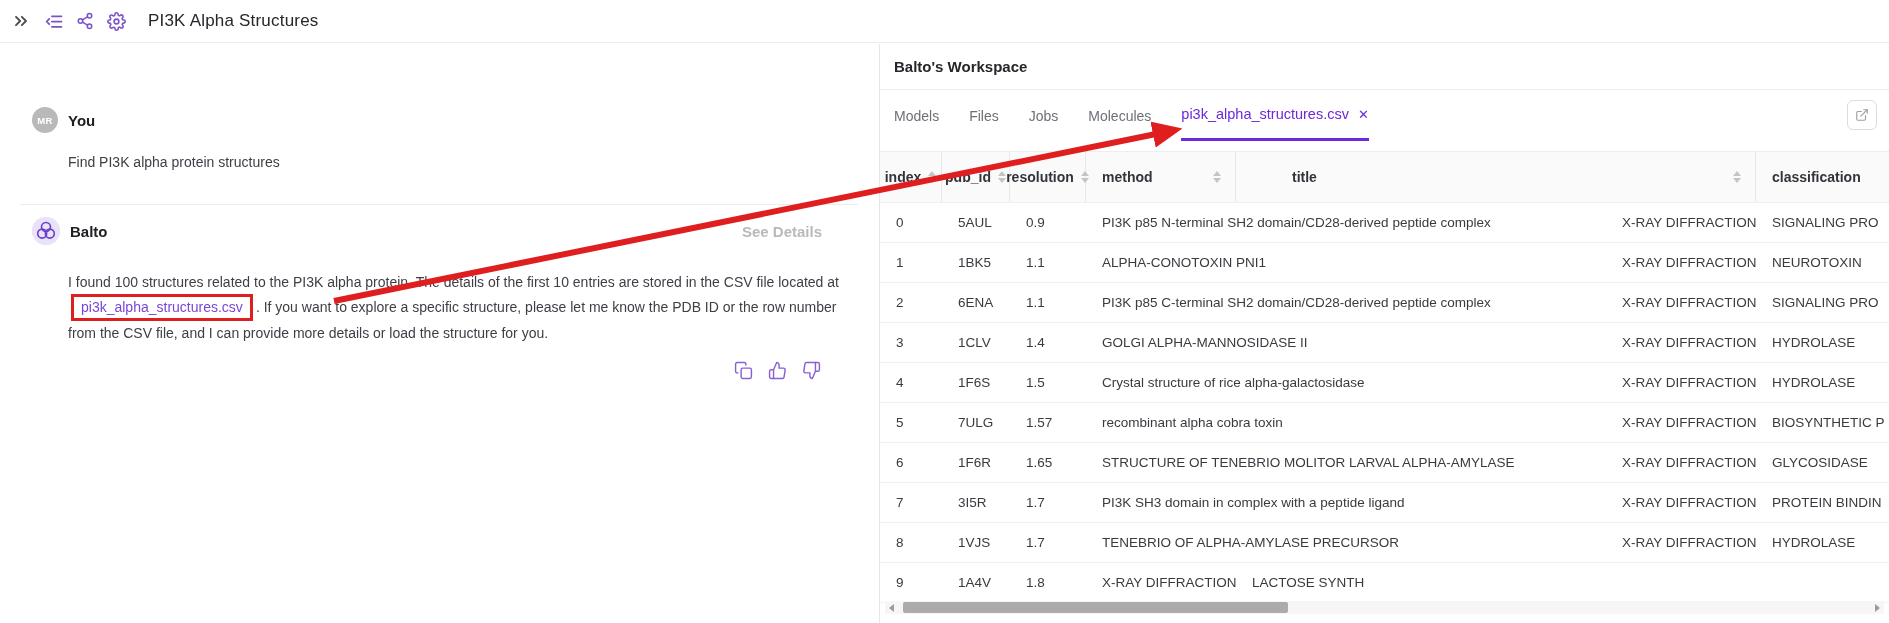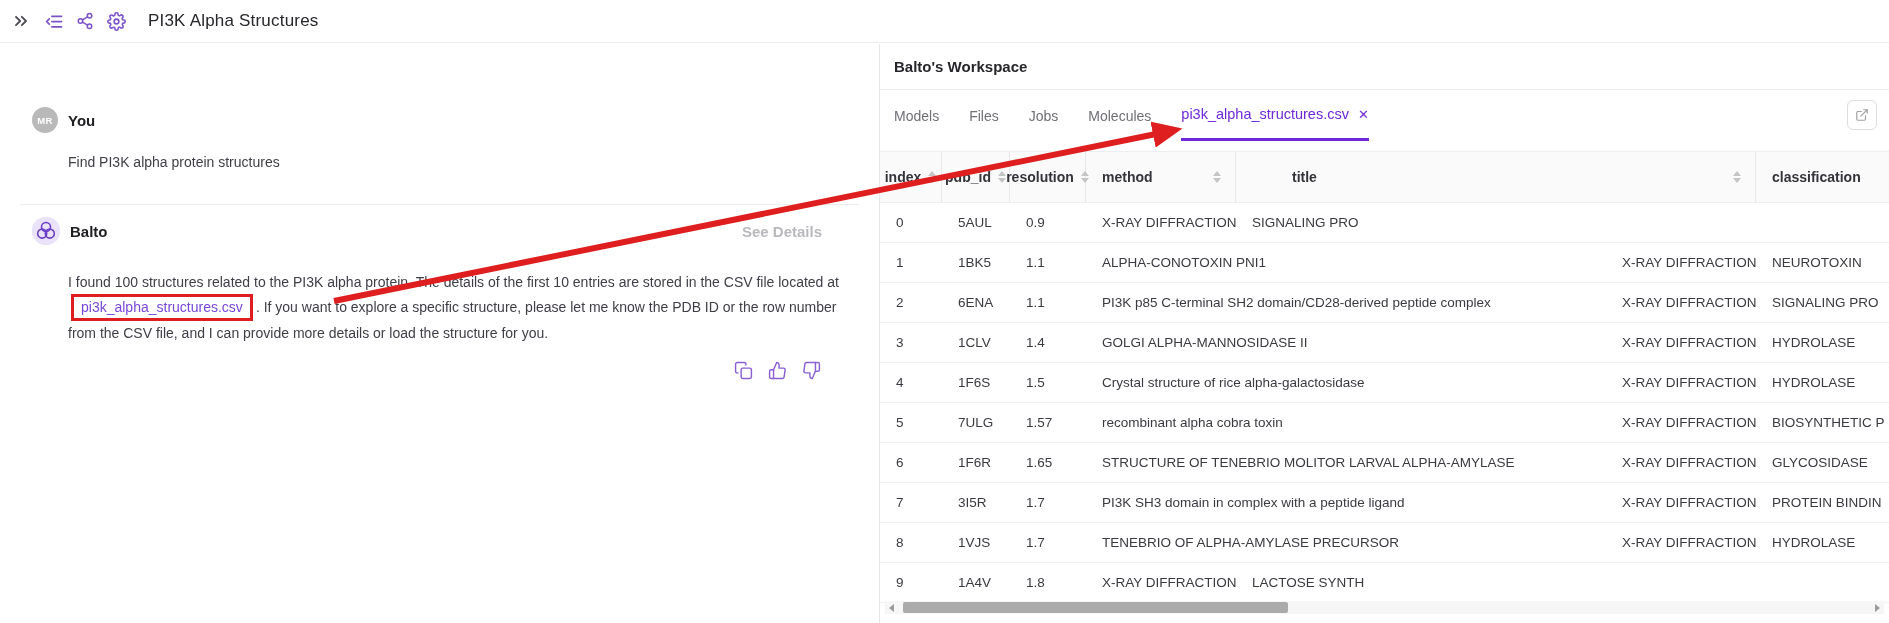--- a/index.html
+++ b/index.html
@@ -224,20 +224,21 @@
         </div>
         <div class="hcell col-classification">
           <span>classification</span>
         </div>
       </div>
       <div class="tbody">
           <div class="row">
             <div class="cell col-index">0</div>
             <div class="cell col-pdb_id">5AUL</div>
             <div class="cell col-resolution">0.9</div>
+            <div class="cell col-title">PI3K p85 N-terminal SH2 domain/CD28-derived peptide complex</div>
             <div class="cell col-method">X-RAY DIFFRACTION</div>
             <div class="cell col-classification">SIGNALING PRO</div>
           </div>
           <div class="row">
             <div class="cell col-index">1</div>
             <div class="cell col-pdb_id">1BK5</div>
             <div class="cell col-resolution">1.1</div>
             <div class="cell col-title">ALPHA-CONOTOXIN PNI1</div>
             <div class="cell col-method">X-RAY DIFFRACTION</div>
             <div class="cell col-classification">NEUROTOXIN</div>

